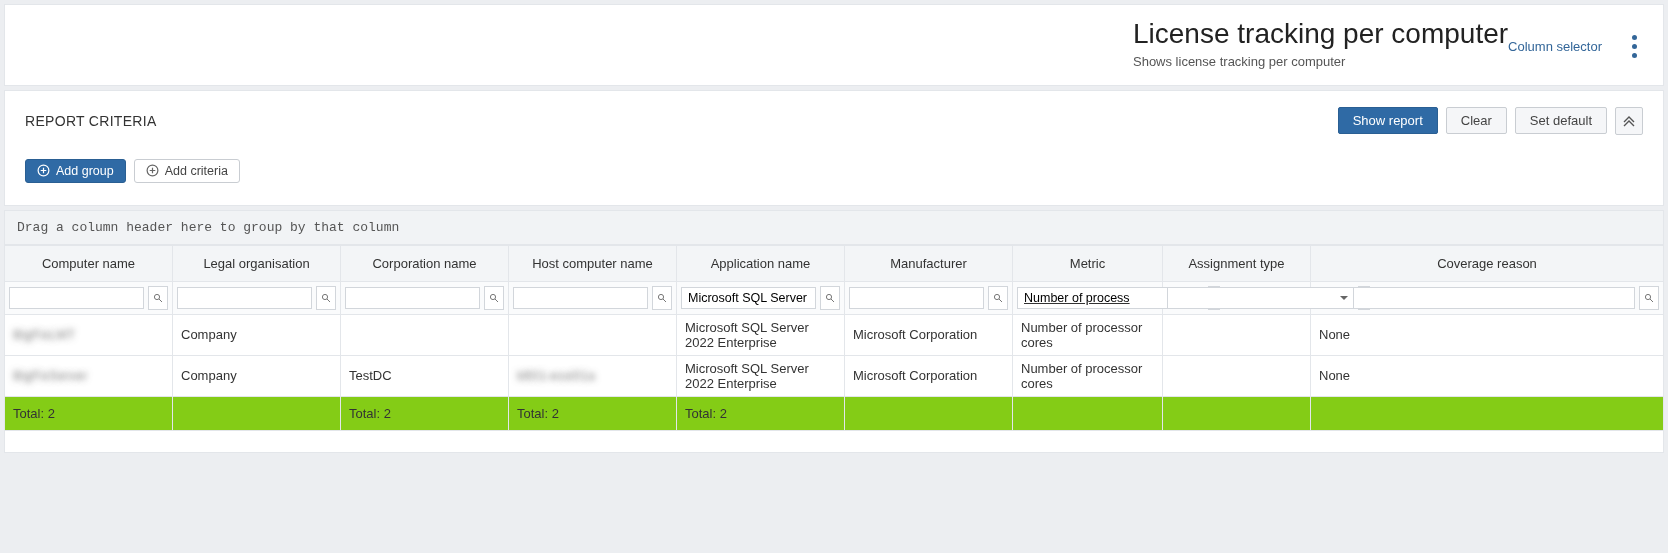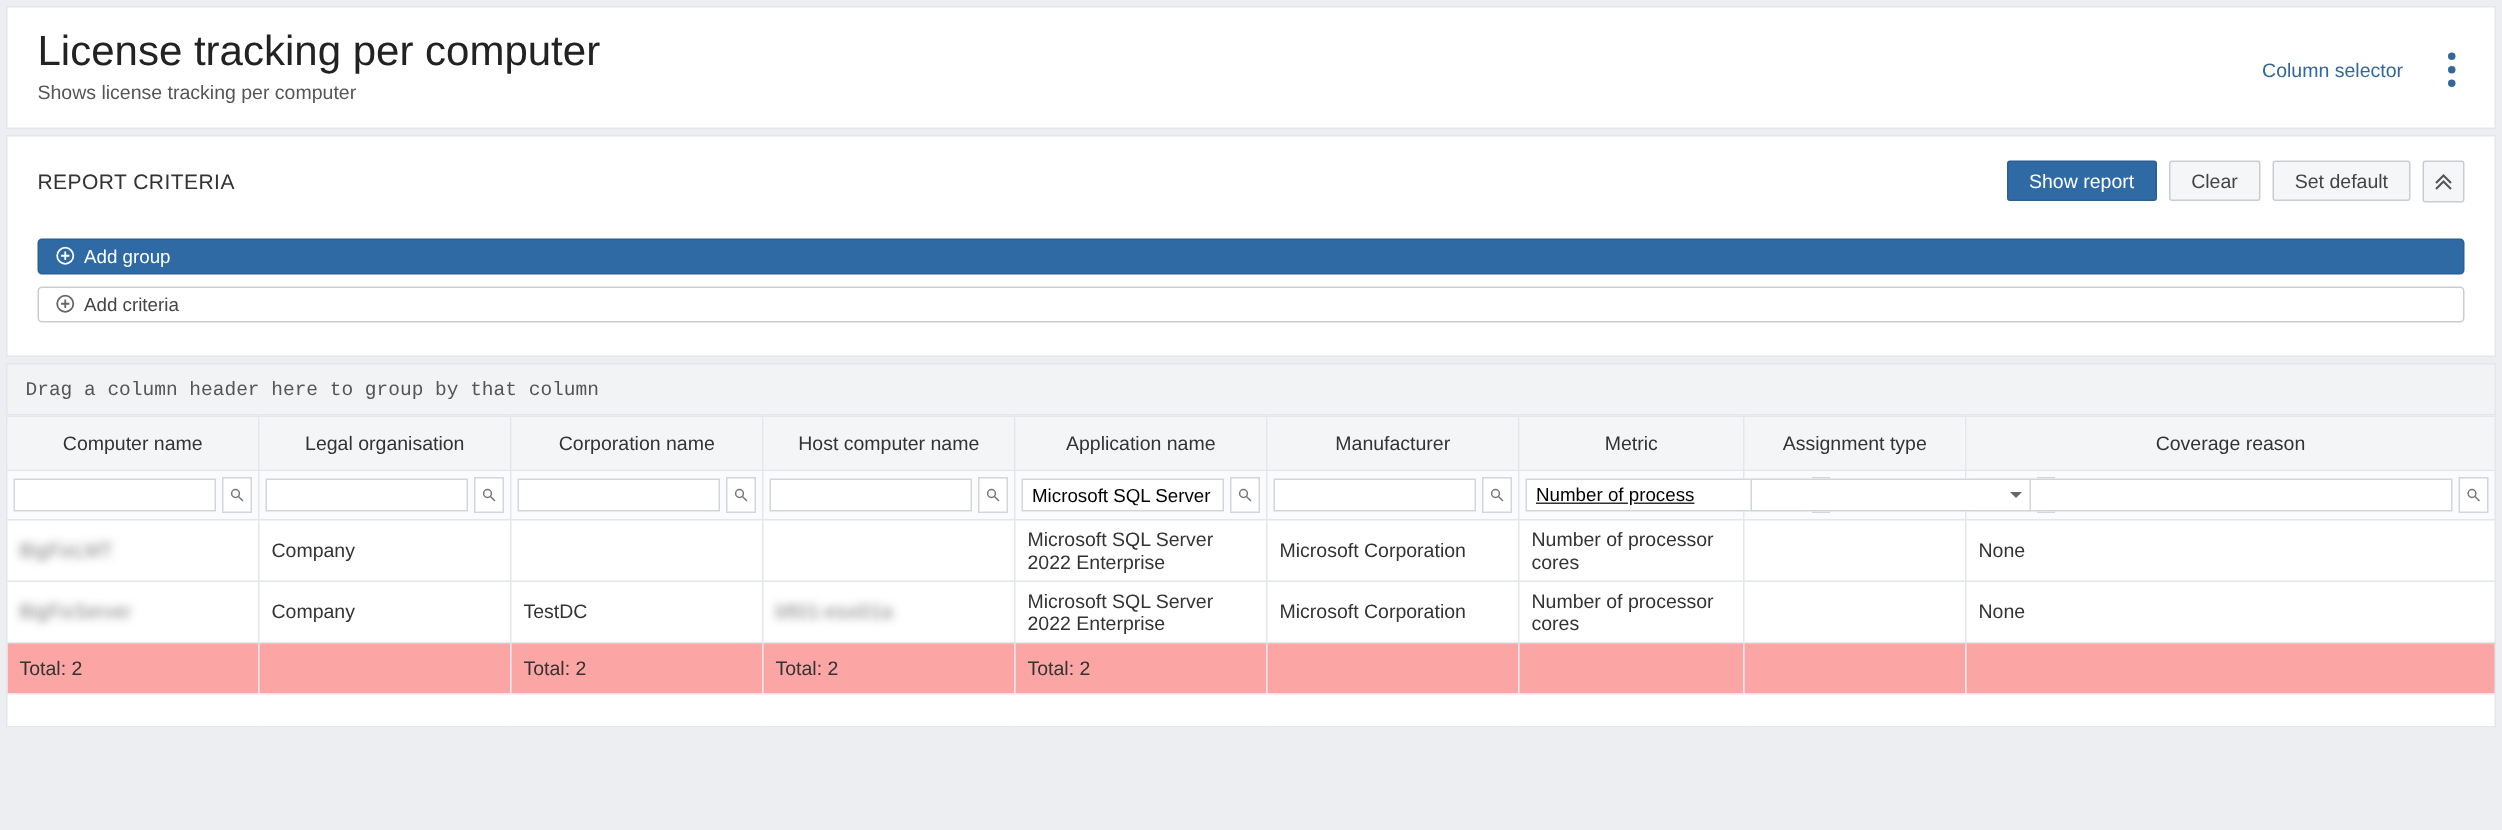--- a/index.html
+++ b/index.html
@@ -12,21 +12,21 @@
   }
   .panel {
     background: #fff;
     border: 1px solid #e3e6ea;
     margin: 4px;
   }
   
   .hdr {
     padding: 14px 20px 16px 20px;
     display: flex;
-    justify-content: space-between;
+    justify-content: flex-end;
     align-items: flex-start;
   }
   .hdr-left .title {
     font-size: 28px;
     font-weight: 400;
     color: #222;
     line-height: 1.1;
   }
   .hdr-left .subtitle {
     font-size: 13px;
@@ -99,21 +99,20 @@
     border-radius: 2px;
     display: inline-flex;
     align-items: center;
     justify-content: center;
     cursor: pointer;
   }
   .icon-btn svg { width: 12px; height: 12px; }
   .crit-row {
     display: flex;
     gap: 8px;
-    flex-direction: column;
   }
   .pill {
     border: 1px solid #c9cdd2;
     background: #fff;
     color: #444;
     padding: 4px 11px;
     font-size: 12.5px;
     border-radius: 3px;
     cursor: pointer;
     display: inline-flex;
@@ -200,21 +199,21 @@
     color: #333;
   }
   tbody.data td.blurred {
     color: transparent;
     text-shadow: 0 0 6px rgba(80,80,80,0.75);
     user-select: none;
   }
   tfoot td {
     padding: 9px 8px;
     color: #333;
-    background: #fca5a5;
+    background: #84cc16;
     border-top: 1px solid #e3e6ea;
   }
   .blank-row td {
     height: 22px;
     background: #fff;
   }
   
   col.c1 { width: 168px; }
   col.c2 { width: 168px; }
   col.c3 { width: 168px; }

